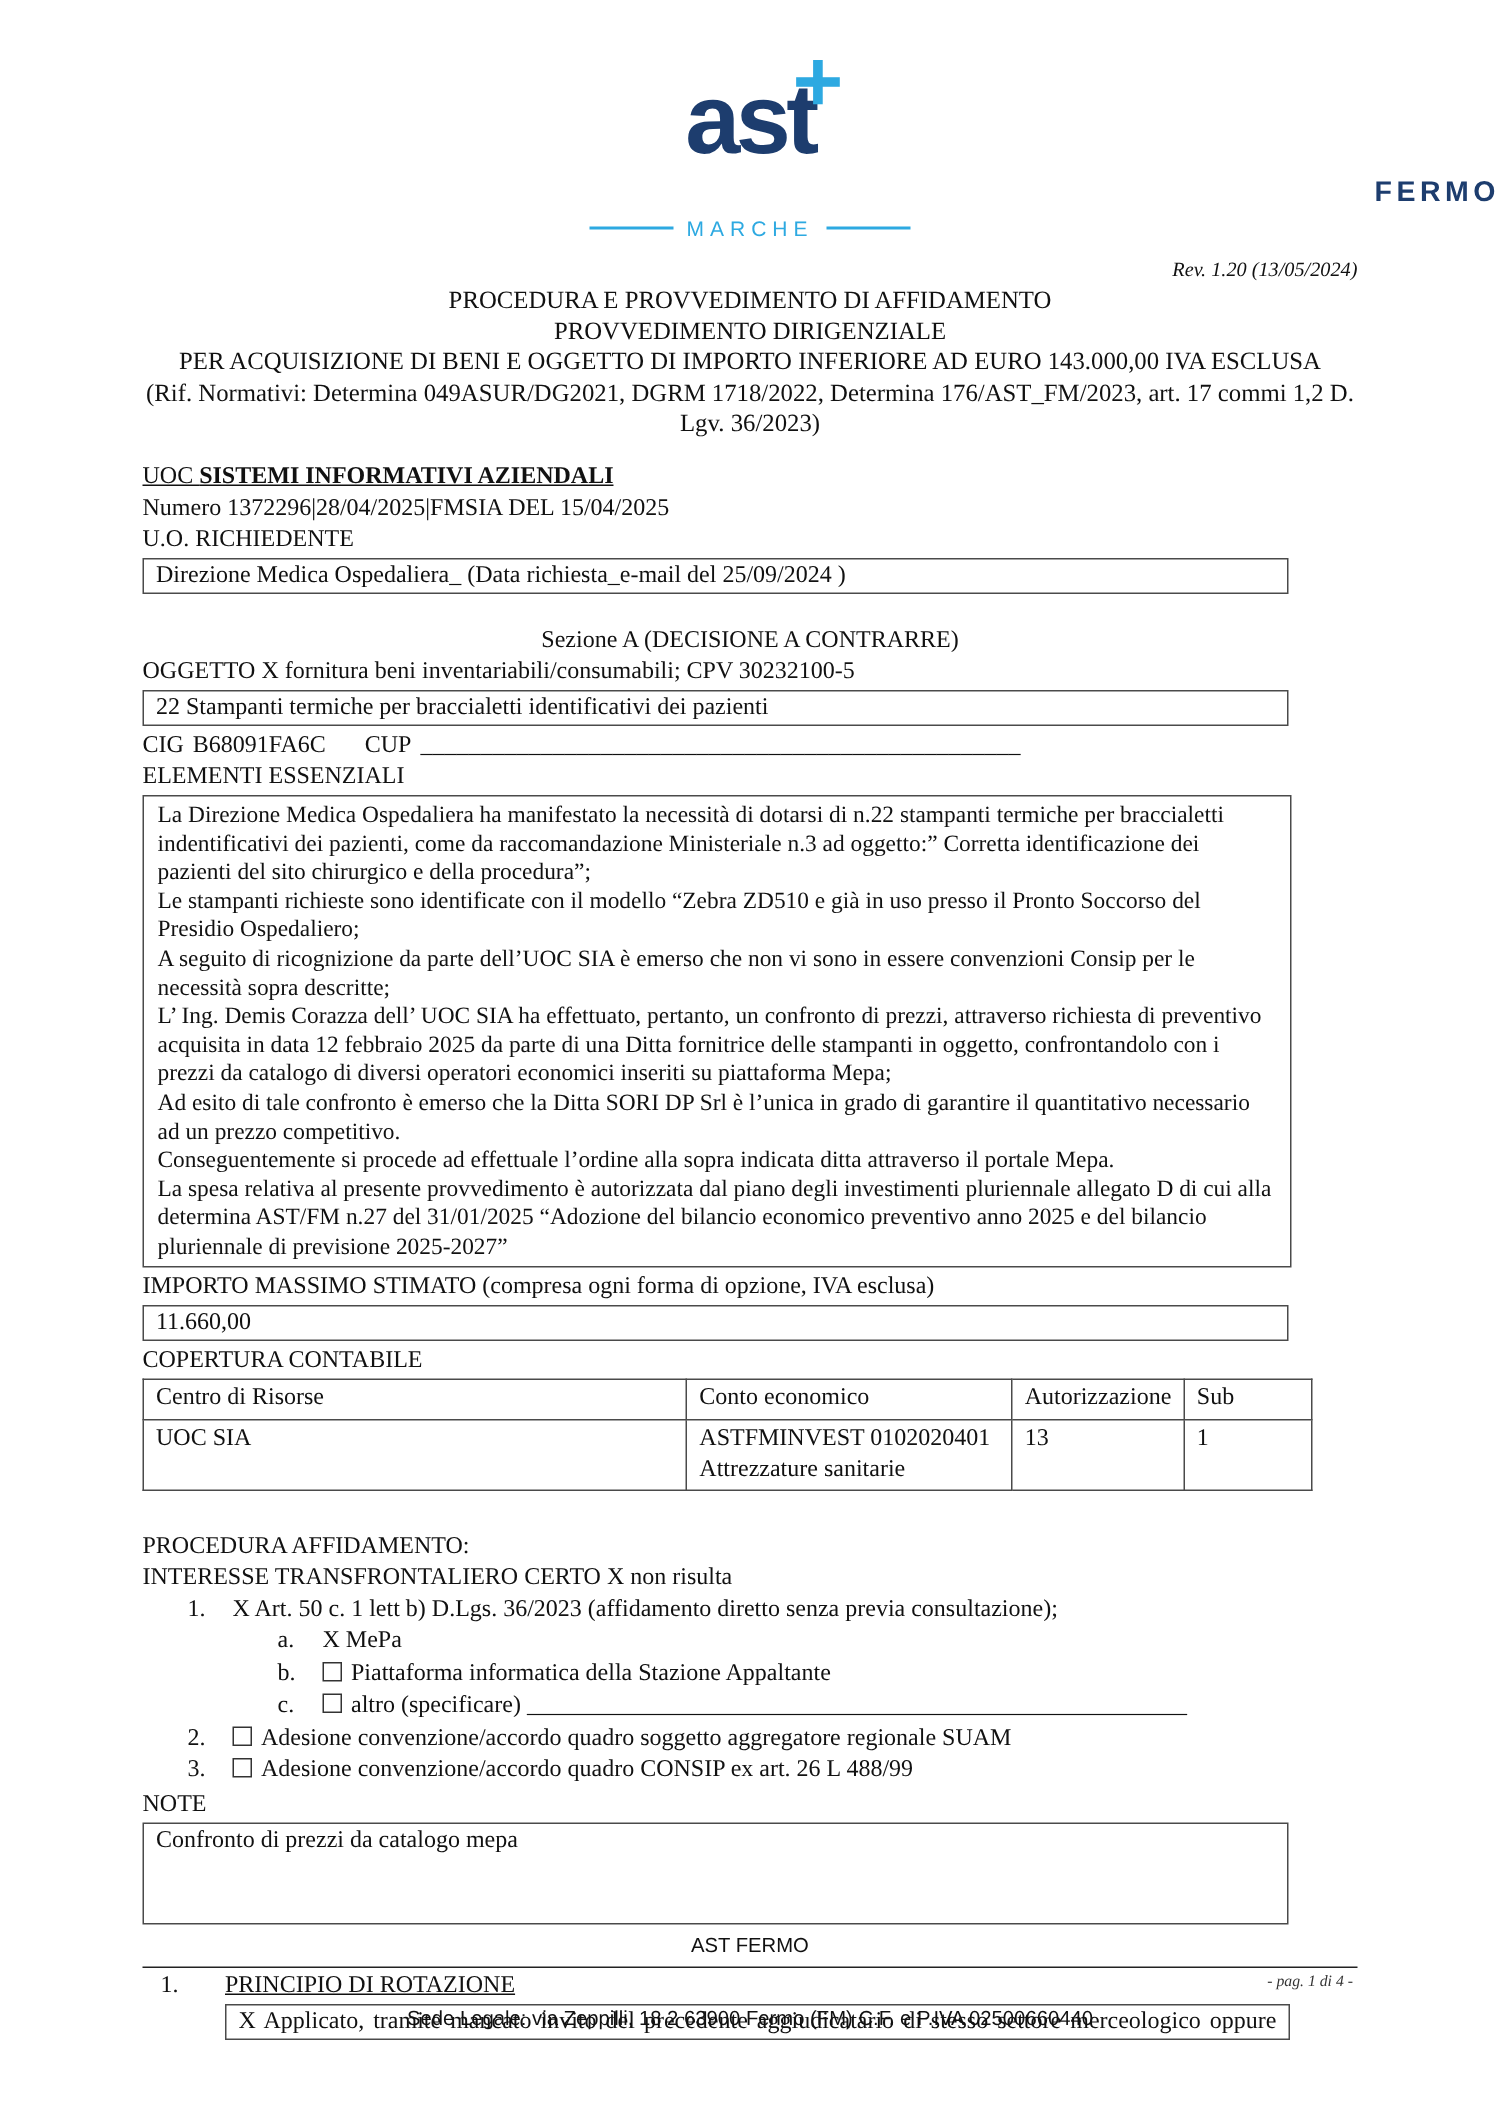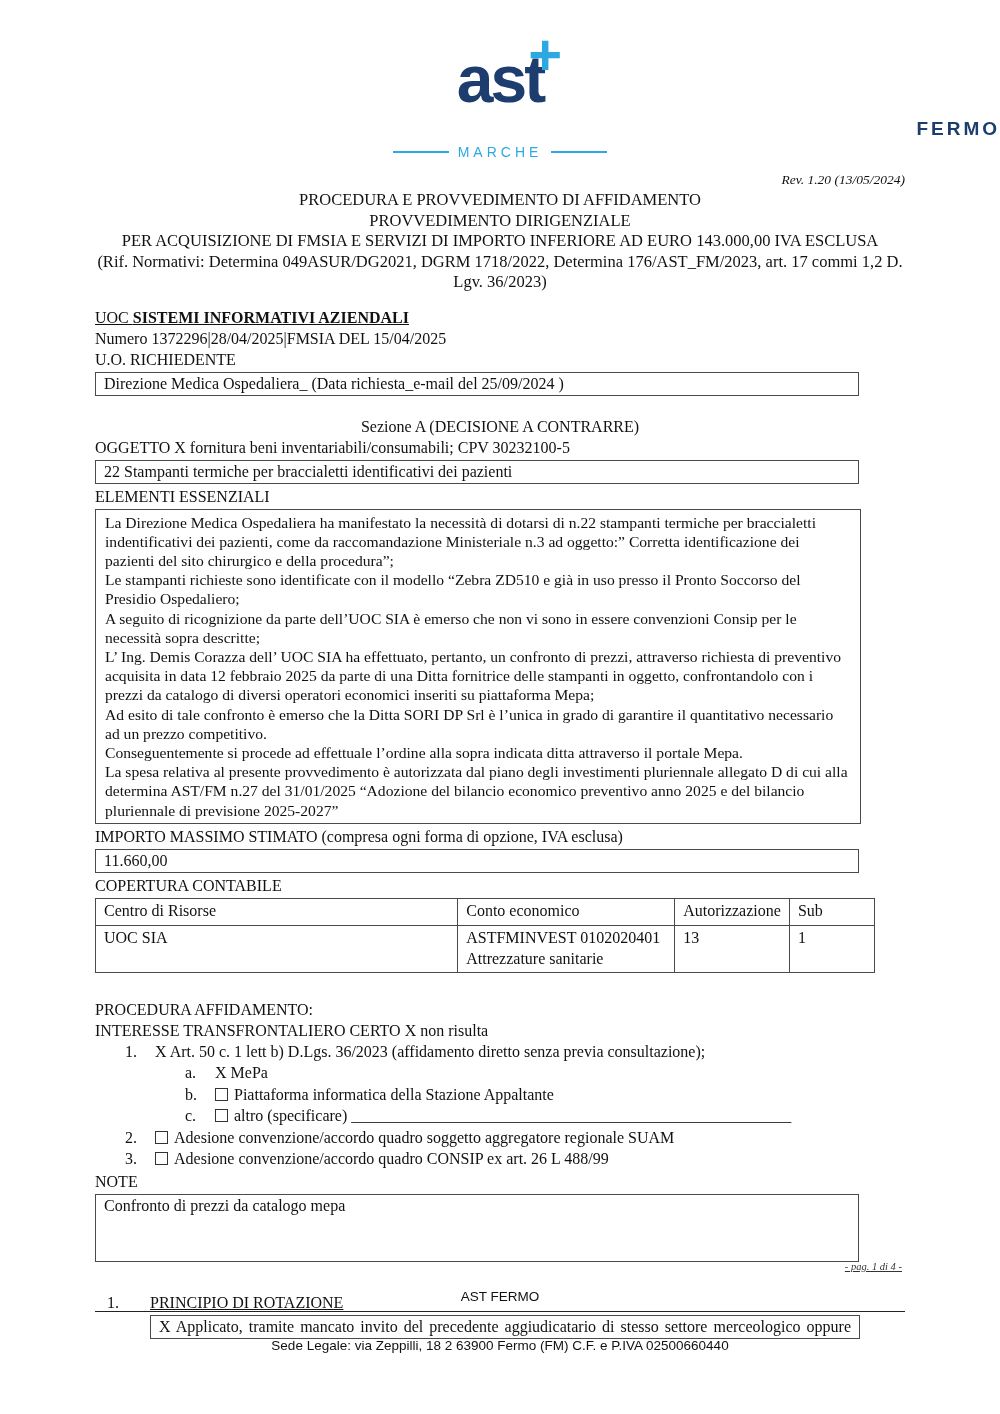--- a/index.html
+++ b/index.html
@@ -60,21 +60,21 @@
   .li2{padding-left:90px;}
   .checkbox{display:inline-block;width:11px;height:11px;border:1px solid #333;
             margin-right:6px;vertical-align:-1px;}
 
   
   .rot-row{display:flex;margin-top:30px;font-size:16px;line-height:21px;}
   .rot-num{margin-left:12px;flex:0 0 43px;}
   .rot-box{margin-left:55px;width:692px;text-align:justify;text-align-last:justify;}
 
   
-  .pag{position:absolute;top:1261px;right:98px;font-size:10.5px;font-style:italic;color:#333;text-decoration:underline;}
+  .pag{position:absolute;top:1316px;right:98px;font-size:10.5px;font-style:italic;color:#333;}
   .footer-rule{position:absolute;top:1311px;left:95px;width:810px;border-top:1.5px solid #222;}
   .footer-org{position:absolute;top:1289px;left:0;width:1000px;text-align:center;
               font-family:"Liberation Sans",sans-serif;font-size:13.5px;color:#111;}
   .footer-addr{position:absolute;top:1338px;left:0;width:1000px;text-align:center;
               font-family:"Liberation Sans",sans-serif;font-size:13.5px;color:#111;}
 </style>
 </head>
 <body>
 
 <div class="page">
@@ -92,37 +92,40 @@
     </div>
   </div>
 
   <div class="content">
 
     <div class="rev">Rev. 1.20 (13/05/2024)</div>
 
     <div class="title-block">
       <div>PROCEDURA E PROVVEDIMENTO DI AFFIDAMENTO</div>
       <div>PROVVEDIMENTO DIRIGENZIALE</div>
-      <div>PER ACQUISIZIONE DI FMSIA E SERVIZI DI IMPORTO INFERIORE AD EURO 143.000,00 IVA ESCLUSA</div>
+      <div>PER ACQUISIZIONE DI BENI E OGGETTO DI IMPORTO INFERIORE AD EURO 143.000,00 IVA ESCLUSA</div>
       <div>(Rif. Normativi: Determina 049ASUR/DG2021, DGRM 1718/2022, Determina 176/AST_FM/2023, art. 17 commi 1,2 D. Lgv. 36/2023)</div>
     </div>
 
     <div class="line uoc-line">
       <span class="underline"><span>UOC </span><span class="b">SISTEMI INFORMATIVI AZIENDALI</span></span>
     </div>
     <div class="line">Numero 1372296|28/04/2025|FMSIA DEL 15/04/2025</div>
     <div class="line">U.O. RICHIEDENTE</div>
     <div class="box">
       <span>Direzione Medica Ospedaliera_ (Data richiesta_e-mail del 25/09/2024 )</span>
     </div>
 
     <div class="line centered sezione">Sezione A (DECISIONE A CONTRARRE)</div>
     <div class="line">OGGETTO X fornitura beni inventariabili/consumabili; CPV 30232100-5</div>
     <div class="box">
       <span>22 Stampanti termiche per braccialetti identificativi dei pazienti</span>
+    </div>
+    <div class="line cig-line">
+      <span>CIG</span><span>B68091FA6C</span><span class="cig-gap"></span><span>CUP</span><span>__________________________________________________</span>
     </div>
 
     <div class="line">ELEMENTI ESSENZIALI</div>
     <div class="box big-box">
       <p>La Direzione Medica Ospedaliera ha manifestato la necessità di dotarsi di n.22 stampanti termiche per braccialetti indentificativi dei pazienti, come da raccomandazione Ministeriale n.3 ad oggetto:” Corretta identificazione dei pazienti del sito chirurgico e della procedura”;</p>
       <p>Le stampanti richieste sono identificate con il modello “Zebra ZD510 e già in uso presso il Pronto Soccorso del Presidio Ospedaliero;</p>
       <p>A seguito di ricognizione da parte dell’UOC SIA è emerso che non vi sono in essere convenzioni Consip per le necessità sopra descritte;</p>
       <p>L’ Ing. Demis Corazza dell’ UOC SIA ha effettuato, pertanto, un confronto di prezzi, attraverso richiesta di preventivo acquisita in data 12 febbraio 2025 da parte di una Ditta fornitrice delle stampanti in oggetto, confrontandolo con i prezzi da catalogo di diversi operatori economici inseriti su piattaforma Mepa;</p>
       <p>Ad esito di tale confronto è emerso che la Ditta SORI DP Srl è l’unica in grado di garantire il quantitativo necessario ad un prezzo competitivo.</p>
       <p>Conseguentemente si procede ad effettuale l’ordine alla sopra indicata ditta attraverso il portale Mepa.</p>

